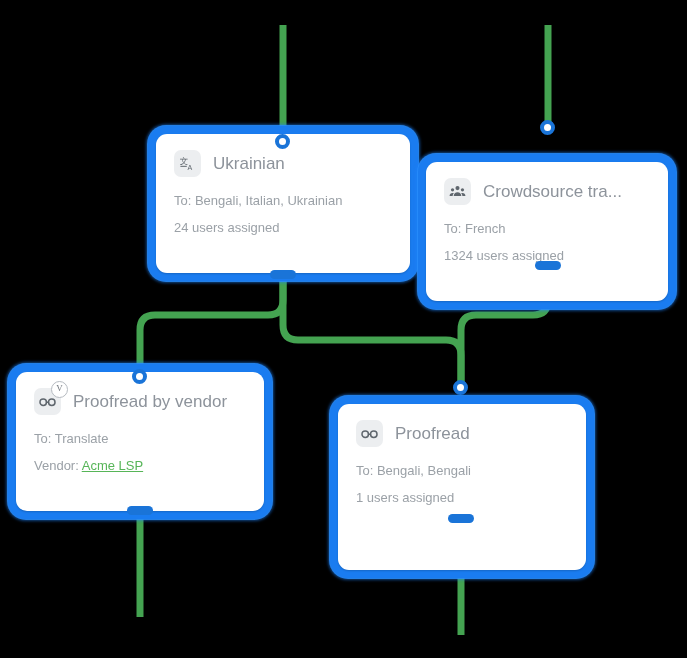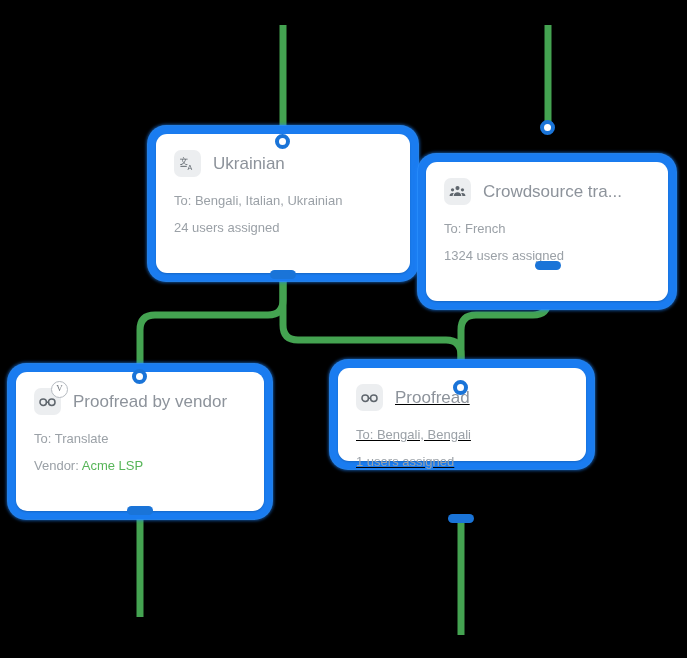--- a/index.html
+++ b/index.html
@@ -100,21 +100,21 @@
     text-overflow: ellipsis;
   }
 
   .node-line {
     font-size: 13px;
     color: #9ba1a7;
     margin-bottom: 12px;
     white-space: nowrap;
   }
   .node-line:last-child { margin-bottom: 0; }
-  .vendor-name { color: #57b558; }
+  .vendor-name { color: #57b558; text-decoration: underline; }
 
   
   .port-top {
     position: absolute;
     width: 15px;
     height: 15px;
     border-radius: 50%;
     background: #1a74d8;
     box-sizing: border-box;
     border: 4.5px solid #1a74d8;
@@ -222,21 +222,21 @@
       <div class="node-line">
         <span>Vendor: </span><span class="vendor-name">Acme LSP</span>
       </div>
     </div>
   </div>
   <div class="port-top" style="left:132px; top:369px;">
       <i></i>
     </div>
   <div class="port-bottom" style="left:127px; top:506px;"></div>
 
-  <div class="node" style="left:330px; top:360px; width:264px; height:109px;text-decoration:underline;">
+  <div class="node" style="left:330px; top:396px; width:264px; height:182px;">
     <div class="node-inner">
       <div class="node-head">
         <span class="node-icon">
           <svg width="19" height="19" viewBox="0 0 24 24" fill="none" stroke="#5f666d" stroke-width="1.9">
             <circle cx="6.6" cy="13" r="4.1"></circle>
             <circle cx="17.4" cy="13" r="4.1"></circle>
             <path d="M10.7 13 L13.3 13" stroke-linecap="round"></path>
           </svg>
         </span>
         <span class="node-title">Proofread</span>

